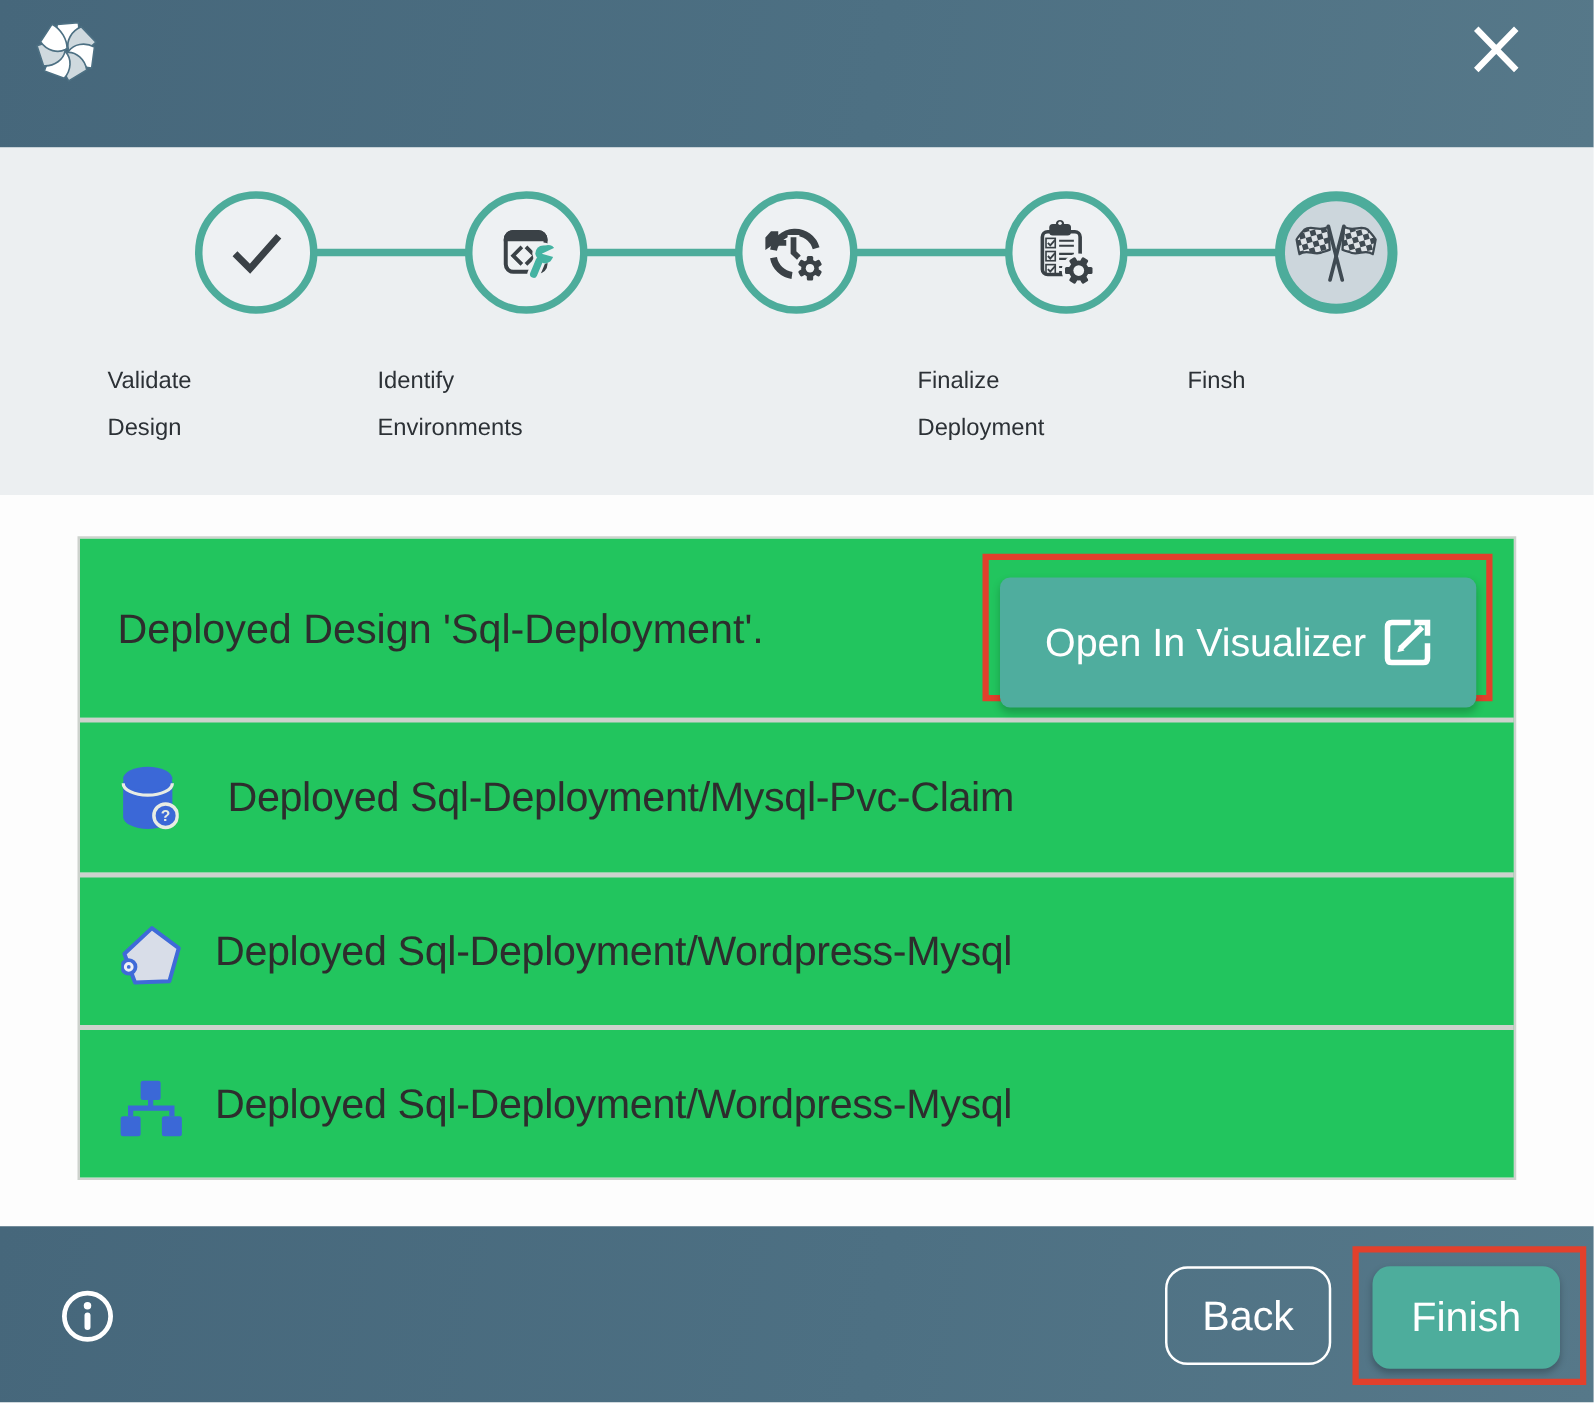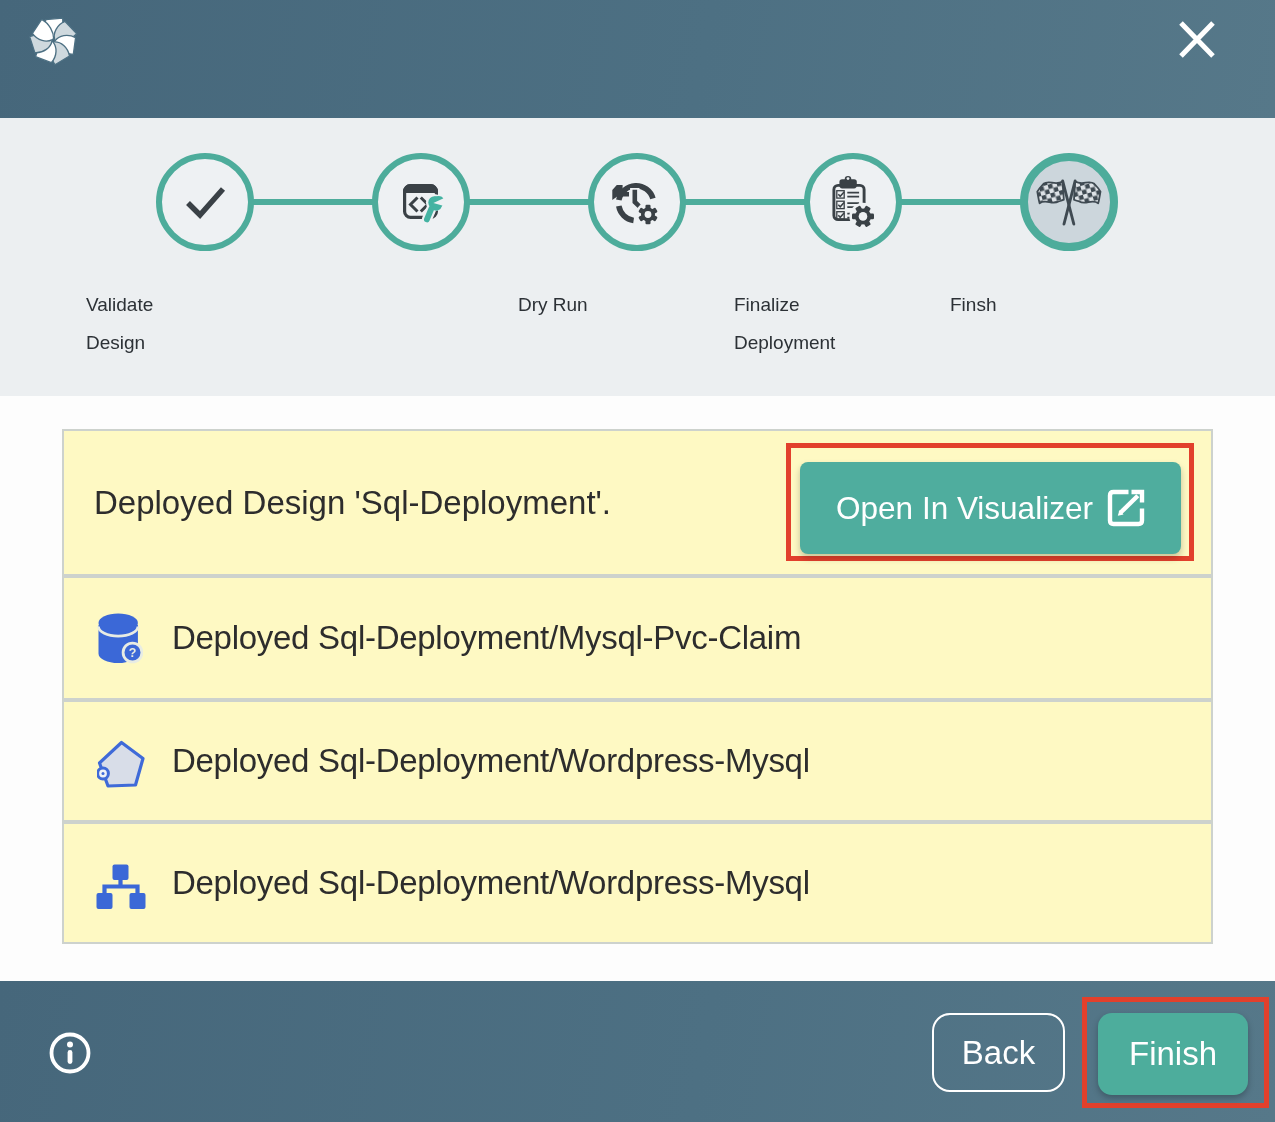--- a/index.html
+++ b/index.html
@@ -18,21 +18,21 @@
   #connector { position:absolute; left:205px; top:81px; width:865px; height:6px; background:#4dac9b; }
   .circ { position:absolute; top:35px; width:98px; height:98px; border-radius:50%;
     border:6px solid #4dac9b; background:#eef1f3; display:flex; align-items:center; justify-content:center; }
   .circ.last { border-width:8px; background:#ccd6dc; }
   .slabel { position:absolute; top:168px; width:240px; text-align:left;
     font-size:19px; line-height:38px; color:#2c3136; }
 
   
   #content { position:absolute; left:0; top:396px; width:1275px; height:585px; background:#fdfdfd; }
   #panel { position:absolute; left:62px; top:33px; width:1151px; border:2px solid #cdd2cd; }
-  .row { background:#fef9c3; display:flex; align-items:center; }
+  .row { background:#22c55e; display:flex; align-items:center; }
   .row + .row { border-top:4px solid #cdd2cd; }
   .rtext { font-size:33px; color:#2d2d2d; }
 
   
   .redbox { position:absolute; border:5px solid #e2402c; }
 
   
   #footer { position:absolute; left:0; top:981px; width:1275px; height:141px;
     background:linear-gradient(100deg,#46677b 0%,#4d7083 55%,#567889 100%); }
   #back { position:absolute; left:932px; top:32px; width:133px; height:79px;
@@ -170,31 +170,31 @@
       <path d="M28.5 11.5 C 21 16, 15 9.5, 9.5 13.8 C 7.5 16, 5 18.5, 3.3 21.6 C 4 25.5, 4.6 29.5, 5.6 33.3 C 12 28.5, 18 35.5, 24.5 31.5 C 26.5 31, 28.5 30.5, 29.8 29.8 C 29.5 23.5, 29 17, 28.5 11.5 Z" fill="url(#chk)" stroke="#3f4a52" stroke-width="1.8" stroke-linejoin="round"></path>
     </g>
     <g transform="translate(69.8,0) scale(-1,1)">
       <path d="M28.5 11.5 C 21 16, 15 9.5, 9.5 13.8 C 7.5 16, 5 18.5, 3.3 21.6 C 4 25.5, 4.6 29.5, 5.6 33.3 C 12 28.5, 18 35.5, 24.5 31.5 C 26.5 31, 28.5 30.5, 29.8 29.8 C 29.5 23.5, 29 17, 28.5 11.5 Z" fill="url(#chk2)" stroke="#3f4a52" stroke-width="1.8" stroke-linejoin="round"></path>
     </g>
         </g>
     </svg>
   </div>
 
   <div class="slabel" style="left:86px">Validate<br>Design</div>
-  <div class="slabel" style="left:518px">Dry Run</div>
+  <div class="slabel" style="left:302px">Identify<br>Environments</div>
   <div class="slabel" style="left:950px">Finsh</div>
   <div class="slabel" style="left:734px">Finalize<br>Deployment</div>
 </div>
 
 <div id="content">
   <div id="panel">
     <div class="row" style="height:143px; position:relative;">
       <div class="rtext" style="margin-left:30px;">Deployed Design 'Sql-Deployment'.</div>
       <div class="redbox" style="left:722px; top:12px; width:408px; height:118px;"></div>
-      <div style="position:absolute; left:736px; top:31px; width:381px; height:92px;
+      <div style="position:absolute; left:736px; top:31px; width:381px; height:104px;
            background:#4fad9e; color:#fff; border-radius:8px; font-size:31.5px;
            display:flex; align-items:center; justify-content:center;
            box-shadow:0 4px 7px rgba(0,0,0,0.22);">
         <span style="margin-right:14px;">Open In Visualizer</span>
         <svg width="38" height="38" viewBox="0 0 38 38">
           <path d="M 21.5,3 H 6.5 Q 3,3 3,6.5 V 31.5 Q 3,35 6.5,35 H 31.5 Q 35,35 35,31.5 V 19.5" stroke="#fff" stroke-width="4.4" fill="none"></path>
           <path d="M 24.5,3 H 35 V 13.5" stroke="#fff" stroke-width="4.4" fill="none"></path>
           <path d="M 13.2,24 L 30.8,6.8" stroke="#fff" stroke-width="4.4" fill="none"></path>
           <path d="M 10.8,26.8 L 12.4,21.2 L 16.6,25.4 Z" fill="#fff"></path>
         </svg>
@@ -203,21 +203,21 @@
     <div class="row" style="height:124px;">
       <svg style="margin-left:33px;flex:none;" width="46" height="52" viewBox="0 0 46 52">
           <g id="icon-db">
     <path d="M1.5 13 v28.5 a19.7 9.6 0 0 0 39.4 0 V13 Z" fill="#3b68d7"></path>
     <ellipse cx="21.2" cy="11" rx="19.7" ry="9.6" fill="#3b68d7"></ellipse>
     <path d="M1.5 14.5 a19.7 9.6 0 0 0 39.4 0" stroke="#e8ece3" stroke-width="2.6" fill="none"></path>
     <circle cx="35.5" cy="40.5" r="9.4" fill="#3b68d7" stroke="#e8ece3" stroke-width="2.8"></circle>
     <text x="35.5" y="45" font-size="12.5" font-weight="bold" fill="#e8ece3" text-anchor="middle" font-family="Liberation Sans">?</text>
           </g>
         </svg>
-      <div class="rtext" style="margin-left:29px; letter-spacing:-0.28px;">Deployed Sql-Deployment/Mysql-Pvc-Claim</div>
+      <div class="rtext" style="margin-left:39px; letter-spacing:-0.28px;">Deployed Sql-Deployment/Mysql-Pvc-Claim</div>
     </div>
     <div class="row" style="height:122px;">
       <svg style="margin-left:33px;margin-top:6px;flex:none;" width="48" height="48" viewBox="0 0 48 48">
           <g id="icon-pent">
     <path d="M24.5 2.5 L46 18.5 L38.5 45 L11 46 L2.5 23 Z" fill="#d8dde8" stroke="#3f6ad8" stroke-width="3.2" stroke-linejoin="round"></path>
     <circle cx="6" cy="33.5" r="5.4" fill="#eef1f6" stroke="#3f6ad8" stroke-width="3"></circle>
     <circle cx="6" cy="33.5" r="1.5" fill="#3f6ad8"></circle>
           </g>
         </svg>
       <div class="rtext" style="margin-left:27px; letter-spacing:-0.28px;">Deployed Sql-Deployment/Wordpress-Mysql</div>

